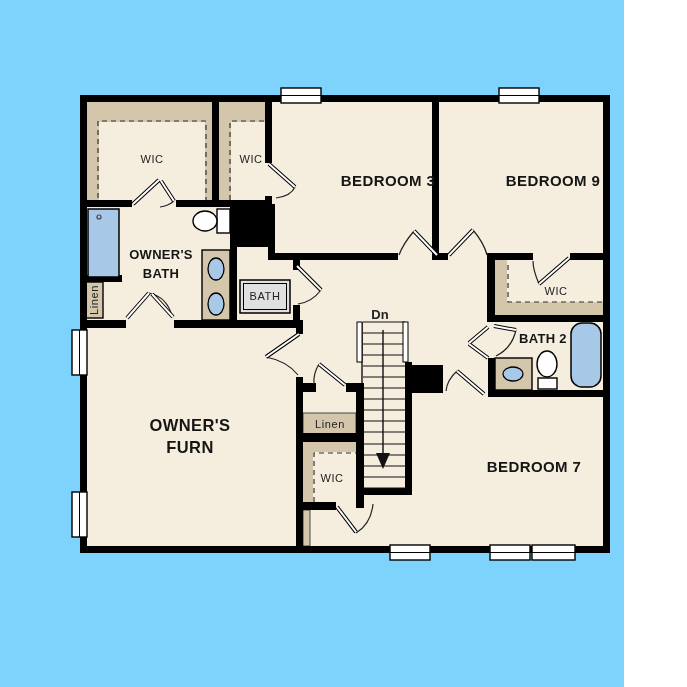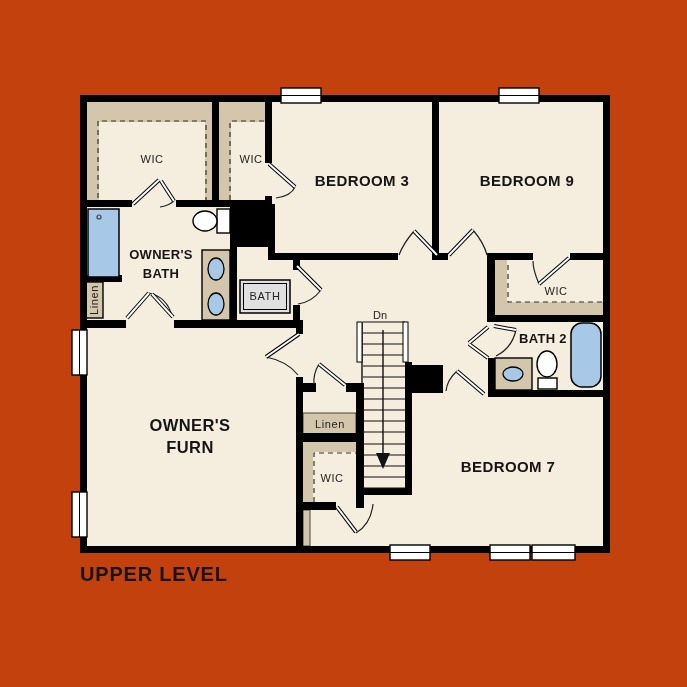--- a/index.html
+++ b/index.html
@@ -1,25 +1,25 @@
 <!DOCTYPE html>
 <html><head>
 <meta charset="utf-8">
 <style>
   html,body{margin:0;padding:0;background:#fff;}
-  #stage{position:relative;width:687px;height:687px;background:#c2410c;overflow:hidden;
+  #stage{position:relative;width:624px;height:687px;background:#7dd3fc;overflow:hidden;
          font-family:"Liberation Sans",sans-serif;}
   #plan-svg{position:absolute;left:0;top:0;}
   .lbl{position:absolute;transform:translate(-50%,-50%);color:#151515;white-space:nowrap;
        font-family:"Liberation Sans",sans-serif;text-align:center;line-height:1.1;}
-  .room-big{font-weight:bold;font-size:15px;letter-spacing:.4px;}
+  .room-big{font-weight:bold;font-size:15px;letter-spacing:.4px;margin-left:26px;}
   .room-xl{font-weight:bold;font-size:16.5px;letter-spacing:.4px;line-height:22px;}
   .room-med{font-weight:bold;font-size:13px;letter-spacing:.3px;line-height:19px;}
   .closet{font-size:11px;color:#222;letter-spacing:.6px;font-weight:400;}
-  .tiny{font-size:11px;color:#222;font-weight:400;}
+  .tiny{font-size:13px;color:#222;font-weight:700;}
   .vert{transform:translate(-50%,-50%) rotate(-90deg);}
   #title{position:absolute;left:80px;top:563px;font-weight:bold;font-size:20px;
          letter-spacing:.8px;color:#151515;}
 </style>
 </head>
 <body>
 
 <div id="stage">
 
 <svg id="plan-svg" width="687" height="687" viewBox="0 0 687 687">
@@ -245,15 +245,14 @@
 <div class="lbl closet" style="left:330px;top:424px">Linen</div>
 <div class="lbl closet" style="left:332px;top:478px">WIC</div>
 
 <div class="lbl room-xl" style="left:190px;top:436px">
   <span style="display:block">OWNER'S</span>
   <span style="display:block">FURN</span>
 </div>
 
 <div class="lbl room-big" style="left:508px;top:467px">BEDROOM 7</div>
 
-<div id="title">UPPER LEVEL</div>
 
 </div>
 
 </body></html>

